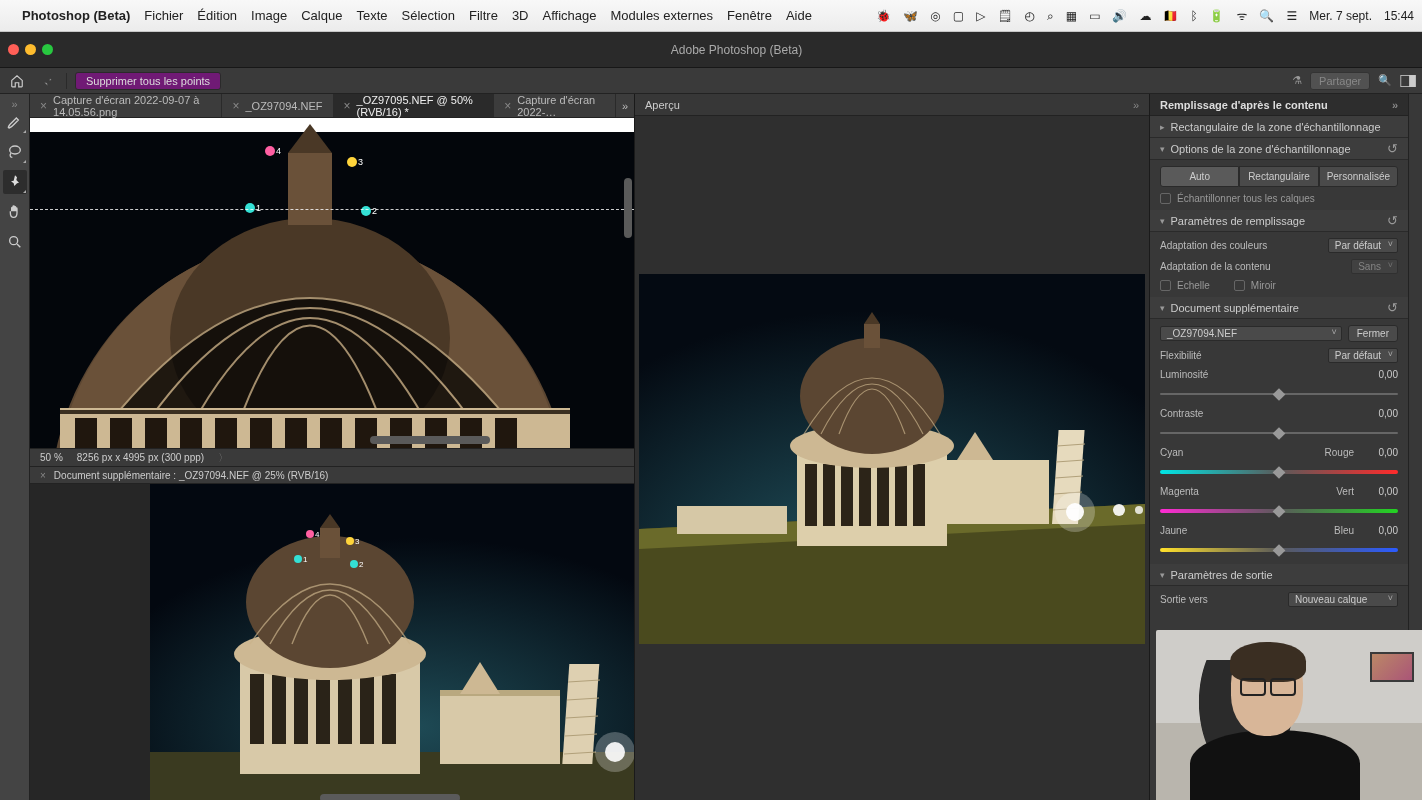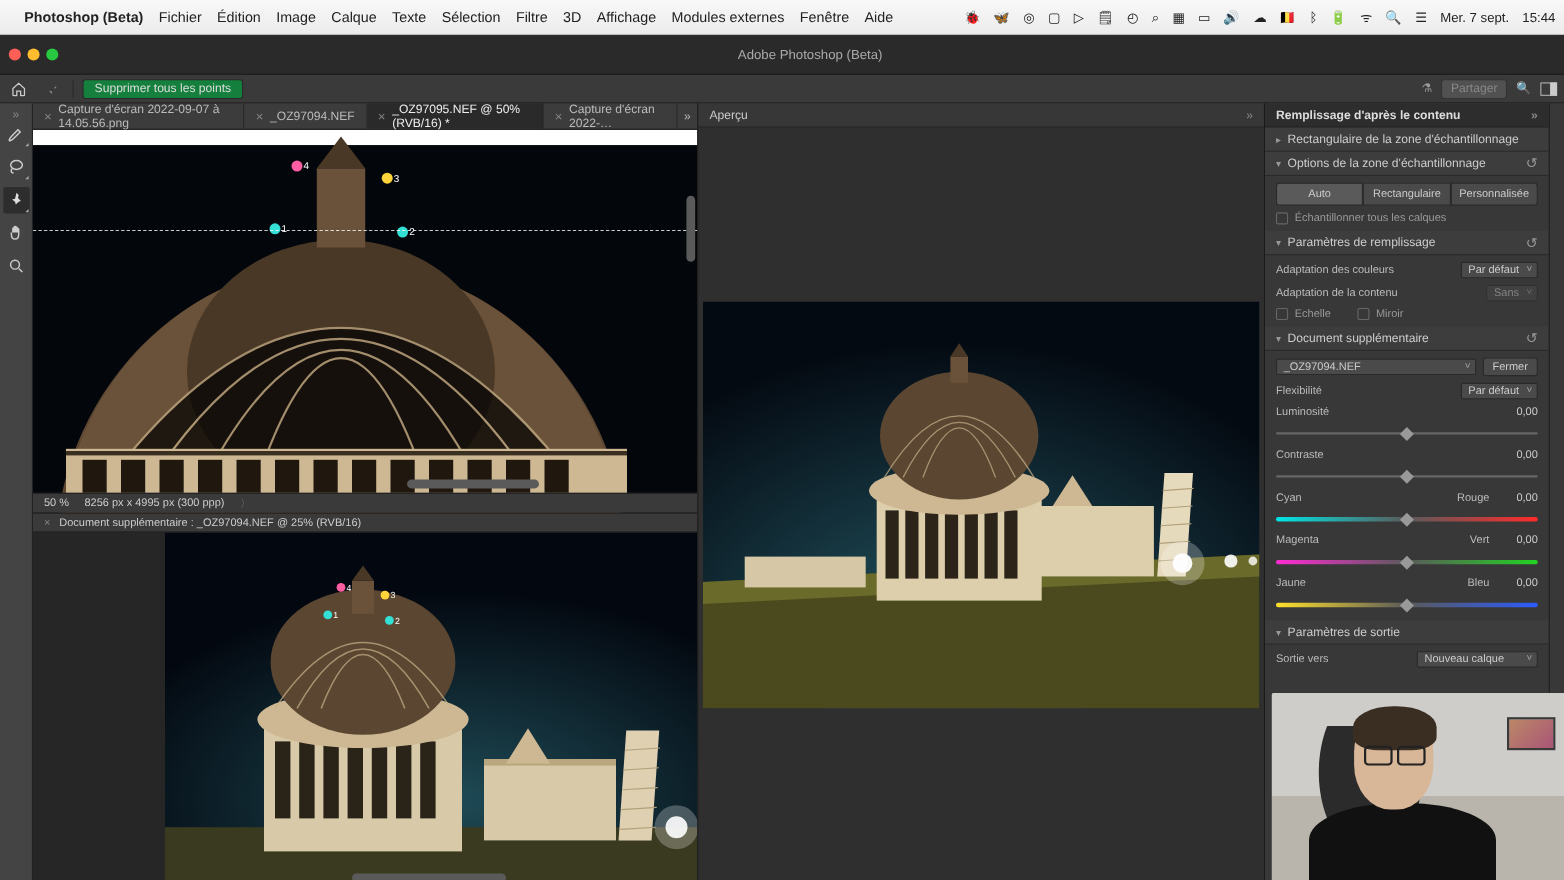--- a/index.html
+++ b/index.html
@@ -13,21 +13,21 @@
 .menubar .right span { display:inline-flex; align-items:center; }
 
 .titlebar { height: 36px; background: #2a2a2a; display: flex; align-items: center; gap: 6px; padding: 0 8px; border-bottom: 1px solid #171717; }
 .traffic { display: flex; gap: 6px; }
 .dot { width: 11px; height: 11px; border-radius: 50%; }
 .dot.red { background: #ff5f57; } .dot.yellow { background: #febc2e; } .dot.green { background: #28c840; }
 .win-title { flex: 1; text-align: center; color: #aaa; font-size: 12px; }
 
 .optbar { height: 26px; background: #3a3a3a; border-bottom: 1px solid #222; display: flex; align-items: center; padding: 0 6px; gap: 8px; }
 .optbar .homebtn, .optbar .pinbtn { width: 22px; height: 18px; display:flex; align-items:center; justify-content:center; color:#ccc; }
-.pill { background: #15803d; border: 1px solid #2a2a2a; padding: 2px 10px; border-radius: 3px; color:#ddd; font-size:11px; }
+.pill { background: #701a75; border: 1px solid #2a2a2a; padding: 2px 10px; border-radius: 3px; color:#ddd; font-size:11px; }
 .optbar .spacer { flex:1; }
 .optbar .righticons { display:flex; gap:8px; align-items:center; }
 .sharebtn { background:#515151; border:1px solid #333; color:#888; border-radius:3px; padding:2px 8px; font-size:11px; }
 
 .workspace { display: flex; height: calc(100% - 70px); }
 
 .toolstrip { width: 30px; background: #444; border-right: 1px solid #222; display:flex; flex-direction:column; align-items:center; padding-top:4px; gap:6px; }
 .tool { width:24px; height:24px; display:flex; align-items:center; justify-content:center; color:#ccc; border-radius:2px; position:relative; }
 .tool.active { background:#2d2d2d; }
 .tool .tri { position:absolute; right:1px; bottom:1px; width:0;height:0;border-left:3px solid transparent; border-bottom:3px solid #aaa; }

